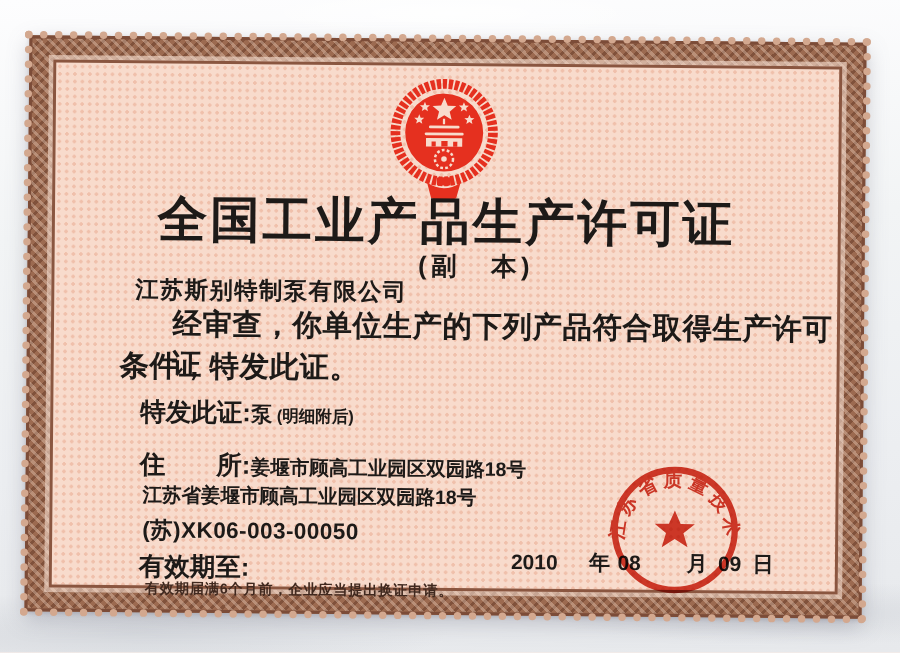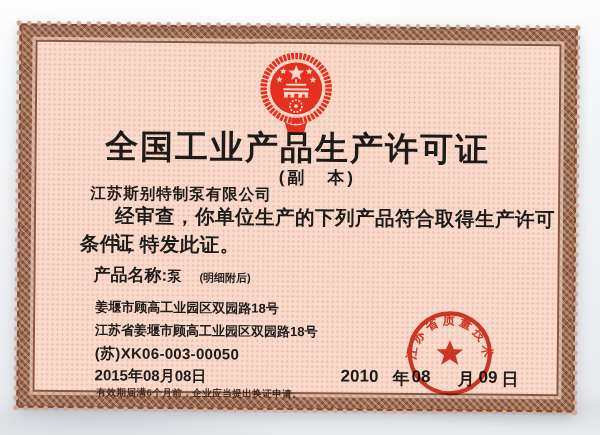--- a/index.html
+++ b/index.html
@@ -62,32 +62,32 @@
     position:absolute;left:54px;top:141px;
     font-size:15.5px;font-weight:bold;letter-spacing:1px;color:var(--text-black,#1d1a18);
   }
   .stmt1{position:absolute;left:79px;top:160px;font-size:19.5px;font-weight:bold;letter-spacing:.5px;color:var(--text-black,#1d1a18);}
   .stmt2{position:absolute;left:44px;top:188px;font-size:19.5px;font-weight:bold;letter-spacing:.5px;color:var(--text-black,#1d1a18);}
   .row{position:absolute;left:58px;display:flex;align-items:baseline;color:var(--text-black,#1d1a18);white-space:nowrap;}
   .row .lbl{font-size:17px;font-weight:bold;width:72px;flex-shrink:0;}
   .row .val{font-size:13px;font-weight:bold;margin-left:2px;}
   .row.product{top:221px;}
   .row.product .val{font-size:14px;}
-  .row.product .note{font-size:11px;font-weight:bold;margin-left:18px;}
+  .row.product .note{font-size:11px;font-weight:bold;margin-left:3px;}
   .row.residence{top:256px;}
   .row.prod-addr{top:279px;}
   .row.cert-no{top:302px;}
   .row.cert-no .val{font-size:15px;letter-spacing:.3px;}
   .row.valid{top:324px;}
   .row.valid .val{font-size:15px;}
   .renewal-note{
     position:absolute;left:62px;top:344px;font-size:9.5px;font-weight:bold;
     color:#40291f;letter-spacing:.5px;
   }
-  .date-part{position:absolute;top:322px;font-size:17px;font-weight:bold;color:var(--text-black,#1d1a18);}
+  .date-part{position:absolute;top:322px;font-size:14px;font-weight:bold;color:var(--text-black,#1d1a18);}
   .d-year{left:306px;} .d-year-u{left:358px;} .d-month{left:377px;}
   .d-month-u{left:423px;} .d-day{left:444px;} .d-day-u{left:467px;}
   
   .seal{
     position:absolute;left:369px;top:262px;width:92px;height:92px;
     mix-blend-mode:multiply;opacity:.95;z-index:3;
   }
   .seal-ring{fill:none;stroke:var(--seal-red,#d03524);stroke-width:4.2;}
   .seal-star{fill:var(--seal-red,#d03524);}
   .seal-text{fill:var(--seal-red,#d03524);font-size:12.5px;font-weight:bold;letter-spacing:2px;}
@@ -127,39 +127,40 @@
     </svg>
 
     <div class="title">全国工业产品生产许可证</div>
     <div class="subtitle">(副　本)</div>
 
     <div class="company">江苏斯别特制泵有限公司</div>
     <div class="stmt1">经审查，你单位生产的下列产品符合取得生产许可证</div>
     <div class="stmt2">条件，特发此证。</div>
 
     <div class="row product">
-      <span class="lbl">产品名称:</span>
+      <span class="lbl">特发此证:</span>
       <span class="val">泵</span>
       <span class="note">(明细附后)</span>
     </div>
 
     <div class="row residence">
+      <span class="lbl">住　　所:</span>
       <span class="val">姜堰市顾高工业园区双园路18号</span>
     </div>
 
     <div class="row prod-addr">
       <span class="val">江苏省姜堰市顾高工业园区双园路18号</span>
     </div>
 
     <div class="row cert-no">
       <span class="val">(苏)XK06-003-00050</span>
     </div>
 
     <div class="row valid">
-      <span class="val">2015年08月08日</span>
+      <span class="lbl">有效期至:</span>
     </div>
 
     <div class="renewal-note">有效期届满6个月前，企业应当提出换证申请。</div>
 
     <span class="date-part d-year">2010</span>
     <span class="date-part d-year-u">年</span>
     <span class="date-part d-month">08</span>
     <span class="date-part d-month-u">月</span>
     <span class="date-part d-day">09</span>
     <span class="date-part d-day-u">日</span>

